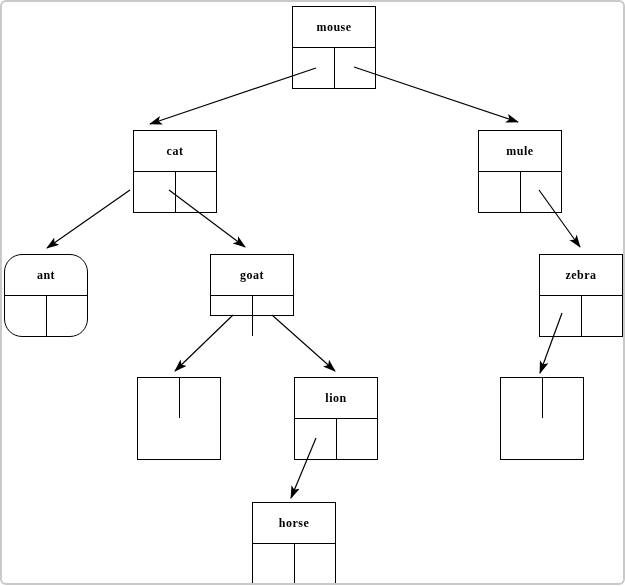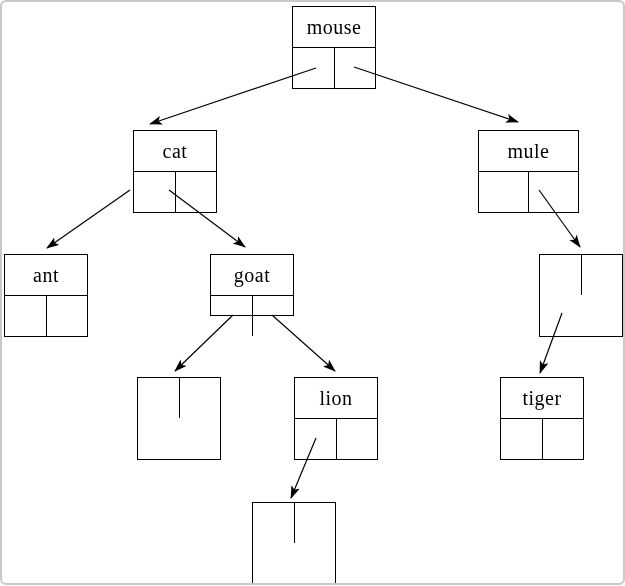--- a/index.html
+++ b/index.html
@@ -30,23 +30,24 @@
     border: 1px solid #000000;
     background: transparent;
     z-index: 1;
   }
   .node .label {
     height: 40px;
     border-bottom: 1px solid #000000;
     display: flex;
     align-items: center;
     justify-content: center;
-    font-size: 20px;
+    font-size: 12px;
     color: #000000;
     letter-spacing: 0.5px;
+    font-weight: bold;
   }
   .node .cells {
     display: flex;
     height: 40px;
   }
   .node .cell {
     flex: 1 1 50%;
   }
   .node .cell.right {
     border-left: 1px solid #000000;
@@ -89,67 +90,68 @@
           <div class="cell right"></div>
         </div>
       </div>
       <div class="node" style="left: 105px; top: 128px; width: 84px; height: 83px; margin-left: 26px;">
         <div class="label">cat</div>
         <div class="cells">
           <div class="cell left"></div>
           <div class="cell right"></div>
         </div>
       </div>
-      <div class="node" style="left: 476px; top: 128px; width: 101px; height: 83px;">
+      <div class="node" style="left: 476px; top: 128px; width: 84px; height: 83px;">
         <div class="label">mule</div>
         <div class="cells">
           <div class="cell left"></div>
           <div class="cell right"></div>
         </div>
       </div>
-      <div class="node" style="left: 2px; top: 252px; width: 84px; height: 83px;">
+      <div class="node" style="left: 2px; top: 252px; width: 84px; height: 83px; border-radius: 18px;">
         <div class="label">ant</div>
         <div class="cells">
           <div class="cell left"></div>
           <div class="cell right"></div>
         </div>
       </div>
       <div class="node" style="left: 208px; top: 252px; width: 84px; height: 62px;">
         <div class="label">goat</div>
         <div class="cells">
           <div class="cell left"></div>
           <div class="cell right"></div>
         </div>
       </div>
       <div class="node" style="left: 537px; top: 252px; width: 84px; height: 83px;">
+        <div class="label">zebra</div>
         <div class="cells">
           <div class="cell left"></div>
           <div class="cell right"></div>
         </div>
       </div>
       <div class="node" style="left: 135px; top: 375px; width: 84px; height: 83px;">
         <div class="cells">
           <div class="cell left"></div>
           <div class="cell right"></div>
         </div>
       </div>
       <div class="node" style="left: 292px; top: 375px; width: 84px; height: 83px;">
         <div class="label">lion</div>
         <div class="cells">
           <div class="cell left"></div>
           <div class="cell right"></div>
         </div>
       </div>
       <div class="node" style="left: 498px; top: 375px; width: 84px; height: 83px;">
-        <div class="label">tiger</div>
         <div class="cells">
           <div class="cell left"></div>
           <div class="cell right"></div>
         </div>
       </div>
       <div class="node" style="left: 250px; top: 500px; width: 84px; height: 83px;">
+        <div class="label">horse</div>
         <div class="cells">
           <div class="cell left"></div>
           <div class="cell right"></div>
         </div>
       </div>
     </div>
 </div>
 
 </body></html>

